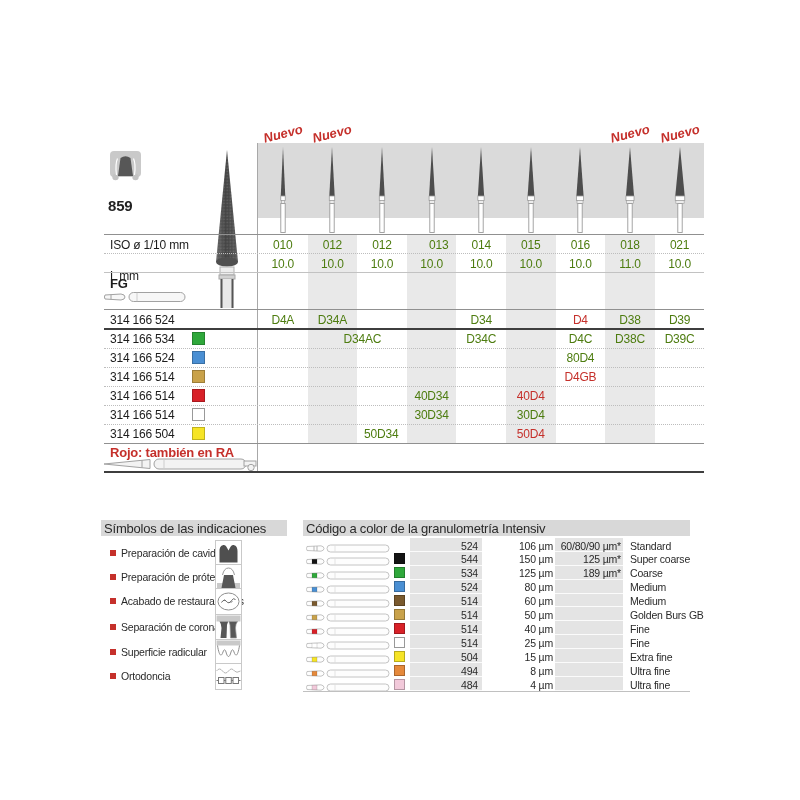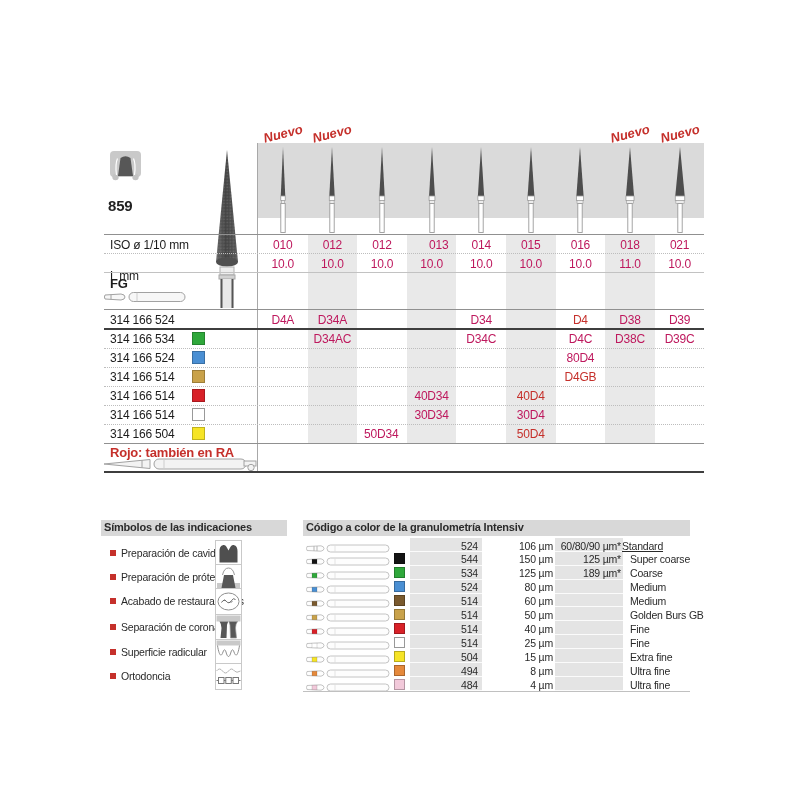--- a/index.html
+++ b/index.html
@@ -10,30 +10,30 @@
   .header-band{position:absolute;left:258px;top:143px;width:446px;height:75px;background:#dadada;}
   .colband{position:absolute;top:235px;height:208px;background:#e9e9e9;}
   .hline{position:absolute;left:104px;width:600px;height:1px;background:#909090;}
   .hline.light{background:#c2c2c2;}
   .hline.dotted{background:none;border-top:1px dotted #bdbdbd;height:0;}
   .hline.thick{height:2px;background:#3e3e3e;}
   .vline{position:absolute;left:257px;top:143px;width:1px;height:330px;background:#a8a8a8;}
   .model{position:absolute;left:108px;top:197px;font-size:15px;font-weight:bold;color:#222;}
   .rowlabel{position:absolute;left:110px;font-size:12px;color:#1c1c1c;}
   .fg{font-weight:bold;font-size:13px;}
-  .cellval{position:absolute;text-align:center;font-size:12px;color:#be185d;}
+  .cellval{position:absolute;text-align:center;font-size:12px;color:#4d7c0f;}
   .red{color:#c5302b;}
   .nuevo{position:absolute;color:#c5302b;font-weight:bold;font-style:italic;font-size:13px;
          text-align:center;transform:rotate(-14deg);letter-spacing:0;}
   .swatch{position:absolute;width:13px;height:13px;box-sizing:border-box;border:1px solid rgba(0,0,0,0.22);}
   .rojo{position:absolute;left:110px;top:445px;font-size:13px;font-weight:bold;color:#c5302b;}
   .burwrap{position:absolute;}
   
   .titleband{position:absolute;height:16px;background:#d8d8d8;}
-  .titletext{position:absolute;font-size:11px;font-weight:bold;color:#2a2a2a;white-space:nowrap;}
+  .titletext{position:absolute;font-size:13px;font-weight:normal;color:#2a2a2a;white-space:nowrap;}
   .sym-item-label{position:absolute;font-size:10.5px;color:#2a2a2a;white-space:nowrap;}
   .sym-bullet{position:absolute;width:6px;height:6px;background:#c5302b;}
   .sym-icon{position:absolute;width:27px;height:27px;background:#fff;border:1px solid #c9c9c9;box-sizing:border-box;}
   .gritband{position:absolute;top:538px;height:153px;background:#e4e4e4;}
   .grit-row{position:absolute;left:303px;width:387px;height:13.9px;box-sizing:border-box;
             border-bottom:1px solid rgba(255,255,255,0.85);}
   .grit-row .txt{position:absolute;top:1.5px;font-size:10.5px;color:#2a2a2a;white-space:nowrap;}
   .r{text-align:right;}
   .grit-swatch{position:absolute;top:1.5px;width:11px;height:11px;box-sizing:border-box;border:1px solid rgba(0,0,0,0.25);}
   .grit-bottomline{position:absolute;left:303px;top:691px;width:387px;height:1px;background:#c0c0c0;}
@@ -166,21 +166,21 @@
       <div class="cellval" style="left: 654.8px; width: 49.6px; top: 257px;">10.0</div>
       <div class="rowlabel" style="top: 313px;">314 166 524</div>
       <div class="cellval" style="left: 258px; width: 49.6px; top: 313px;">D4A</div>
       <div class="cellval" style="left: 307.6px; width: 49.6px; top: 313px;">D34A</div>
       <div class="cellval" style="left: 456.4px; width: 49.6px; top: 313px;">D34</div>
       <div class="cellval red" style="left: 555.6px; width: 49.6px; top: 313px;">D4</div>
       <div class="cellval" style="left: 605.2px; width: 49.6px; top: 313px;">D38</div>
       <div class="cellval" style="left: 654.8px; width: 49.6px; top: 313px;">D39</div>
       <div class="rowlabel" style="top: 332px;">314 166 534</div>
       <div class="swatch" style="left: 192px; top: 332px; background: rgb(47, 168, 59);"></div>
-      <div class="cellval" style="left: 307.6px; width: 49.6px; top: 332px;">D34AC</div>
+      <div class="cellval" style="left: 307.6px; width: 49.6px; top: 332px; padding-left: 30px;">D34AC</div>
       <div class="cellval" style="left: 456.4px; width: 49.6px; top: 332px;">D34C</div>
       <div class="cellval" style="left: 555.6px; width: 49.6px; top: 332px;">D4C</div>
       <div class="cellval" style="left: 605.2px; width: 49.6px; top: 332px;">D38C</div>
       <div class="cellval" style="left: 654.8px; width: 49.6px; top: 332px;">D39C</div>
       <div class="rowlabel" style="top: 351px;">314 166 524</div>
       <div class="swatch" style="left: 192px; top: 351px; background: rgb(74, 143, 211);"></div>
       <div class="cellval" style="left: 555.6px; width: 49.6px; top: 351px;">80D4</div>
       <div class="rowlabel" style="top: 370px;">314 166 514</div>
       <div class="swatch" style="left: 192px; top: 370px; background: rgb(201, 162, 74);"></div>
       <div class="cellval red" style="left: 555.6px; width: 49.6px; top: 370px;">D4GB</div>
@@ -292,21 +292,21 @@
         <div class="abs" style="left: 2px; top: 1.5px;"><svg width="86" height="11" viewBox="0 0 86 11">
     <path d="M2,3.5 L16,2.8 Q19,3.5 19,5.5 Q19,7.5 16,8.2 L2,7.5 Q1,5.5 2,3.5 Z" fill="#fdfdfd" stroke="#b5b5b5" stroke-width="0.8"></path>
     <line x1="9" y1="3" x2="9" y2="8" stroke="#b5b5b5"></line>
             <line x1="12" y1="3" x2="12" y2="8" stroke="#b5b5b5"></line>
     <rect x="22" y="2" width="62" height="7" rx="3.5" fill="#fdfdfd" stroke="#b5b5b5" stroke-width="0.8"></rect>
     <line x1="30" y1="2.4" x2="30" y2="8.6" stroke="#dcdcdc" stroke-width="0.8"></line>
   </svg></div>
         <div class="txt r" style="left: 107px; width: 68px;">524</div>
         <div class="txt r" style="left: 181px; width: 69px;">106 µm</div>
         <div class="txt r" style="left: 252px; width: 66px;">60/80/90 µm*</div>
-        <div class="txt" style="left: 319px; text-decoration: underline;">Standard</div>
+        <div class="txt" style="left: 327px;">Standard</div>
       </div>
       <div class="grit-row" style="top: 551.9px;">
         <div class="abs" style="left: 2px; top: 1.5px;"><svg width="86" height="11" viewBox="0 0 86 11">
     <path d="M2,3.5 L16,2.8 Q19,3.5 19,5.5 Q19,7.5 16,8.2 L2,7.5 Q1,5.5 2,3.5 Z" fill="#fdfdfd" stroke="#b5b5b5" stroke-width="0.8"></path>
     <rect x="7" y="3.2" width="5" height="4.6" fill="#141414" stroke="rgba(0,0,0,0.25)" stroke-width="0.5"></rect>
     <rect x="22" y="2" width="62" height="7" rx="3.5" fill="#fdfdfd" stroke="#b5b5b5" stroke-width="0.8"></rect>
     <line x1="30" y1="2.4" x2="30" y2="8.6" stroke="#dcdcdc" stroke-width="0.8"></line>
   </svg></div>
         <div class="grit-swatch" style="left: 91px; background: rgb(20, 20, 20);"></div>
         <div class="txt r" style="left: 107px; width: 68px;">544</div>

